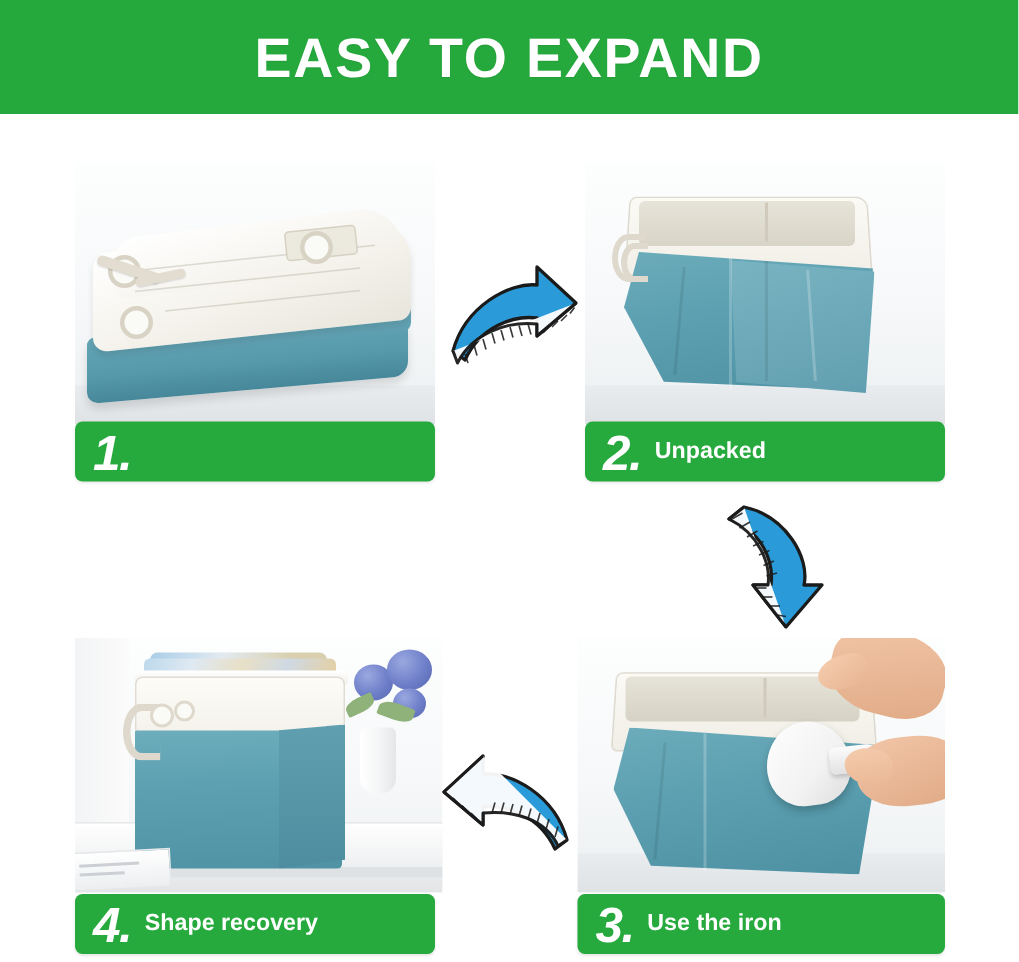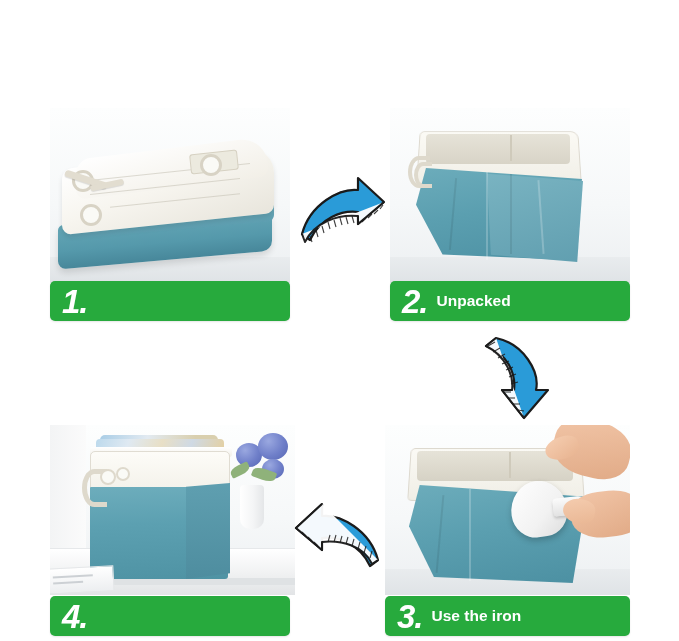--- a/index.html
+++ b/index.html
@@ -264,20 +264,23 @@
   .s1{left:50px;top:281px;width:240px;height:40px;}
   .s2{left:390px;top:281px;width:240px;height:40px;}
   .s4{left:50px;top:596px;width:240px;height:40px;}
   .s3{left:385px;top:596px;width:245px;height:40px;}
 </style>
 </head>
 <body>
 
 <div class="page">
 
+  <div class="banner">
+    <div class="banner-title">EASY TO EXPAND</div>
+  </div>
 
   <div class="panel p1">
     <div class="scene"></div>
     <div class="table-shadow"></div>
 
     <div>
       <div class="fold-teal"></div>
       <div class="fold-teal2"></div>
       <div class="fold-white"></div>
       <div class="fold-white2"></div>
@@ -448,15 +451,16 @@
     <span class="step-text">Unpacked</span>
   </div>
 
   <div class="step s3">
     <span class="step-num">3.</span>
     <span class="step-text">Use the iron</span>
   </div>
 
   <div class="step s4">
     <span class="step-num">4.</span>
+    <span class="step-text">Shape recovery</span>
   </div>
 
 </div>
 
 </body></html>

